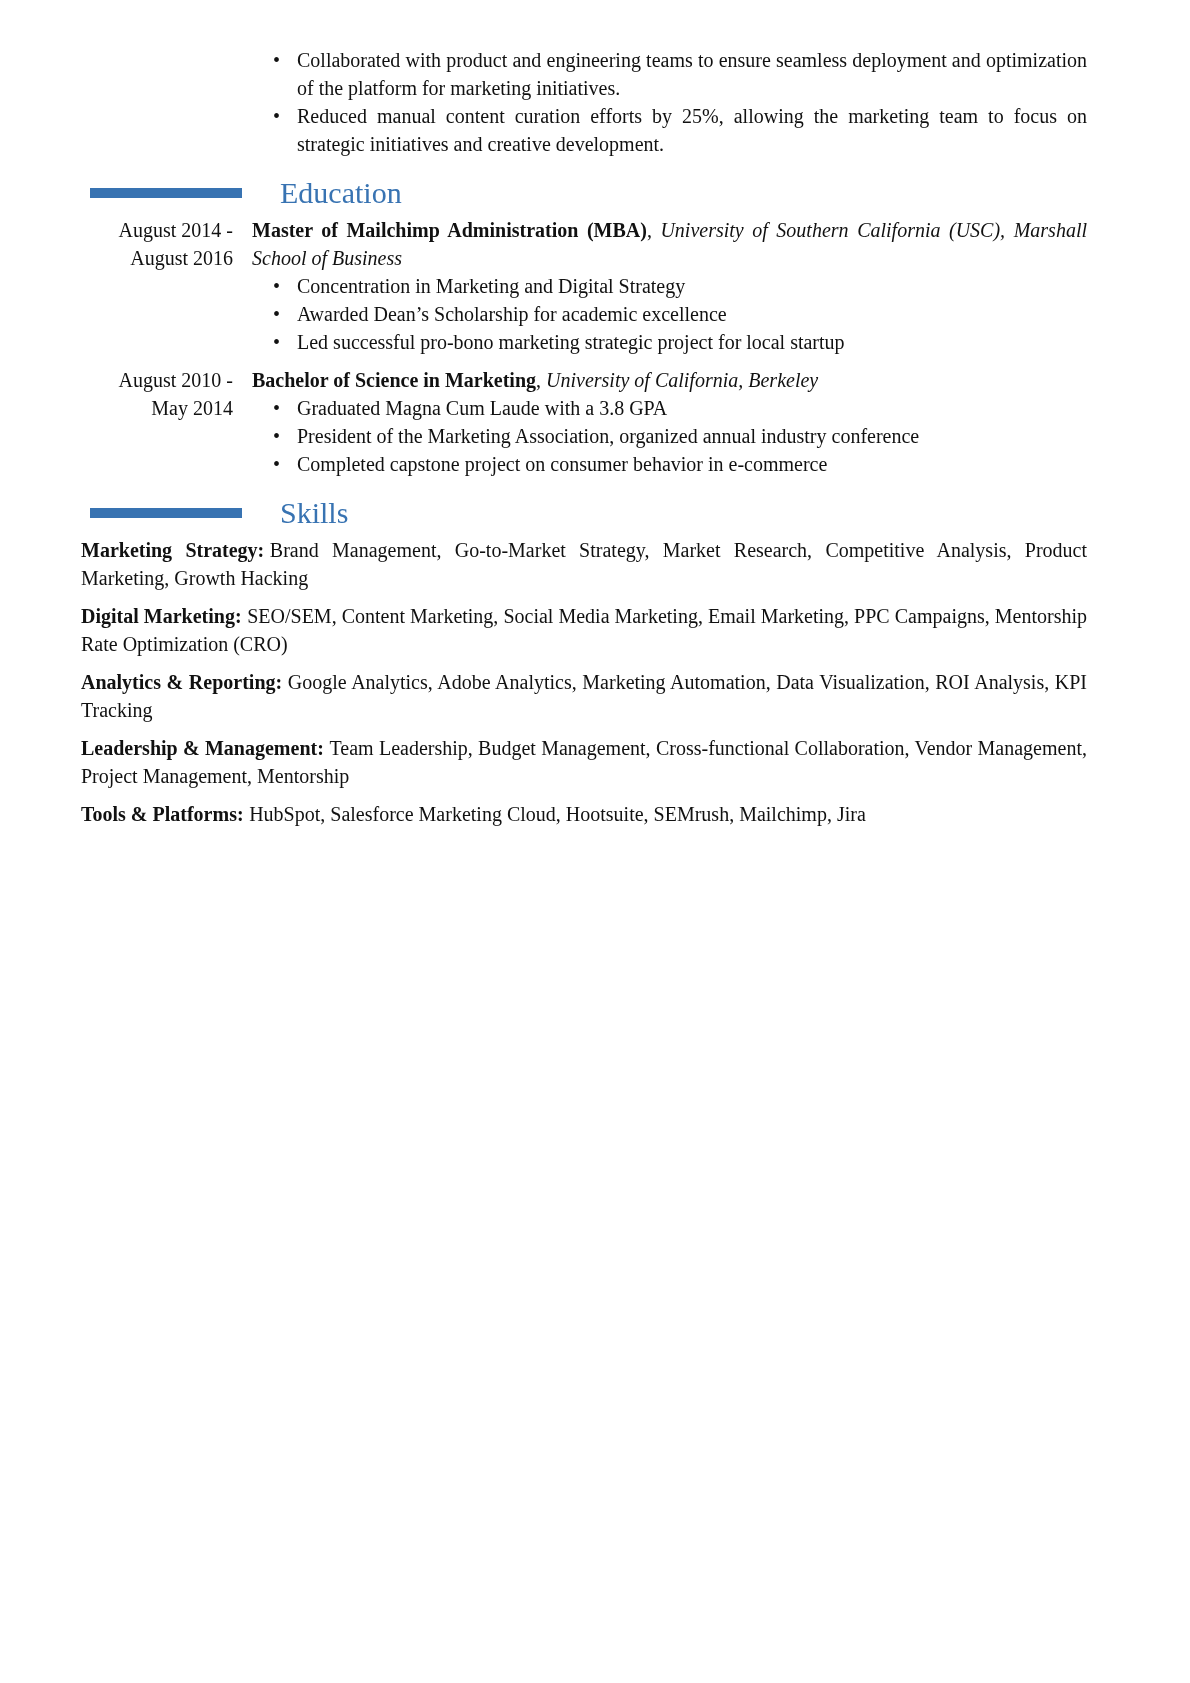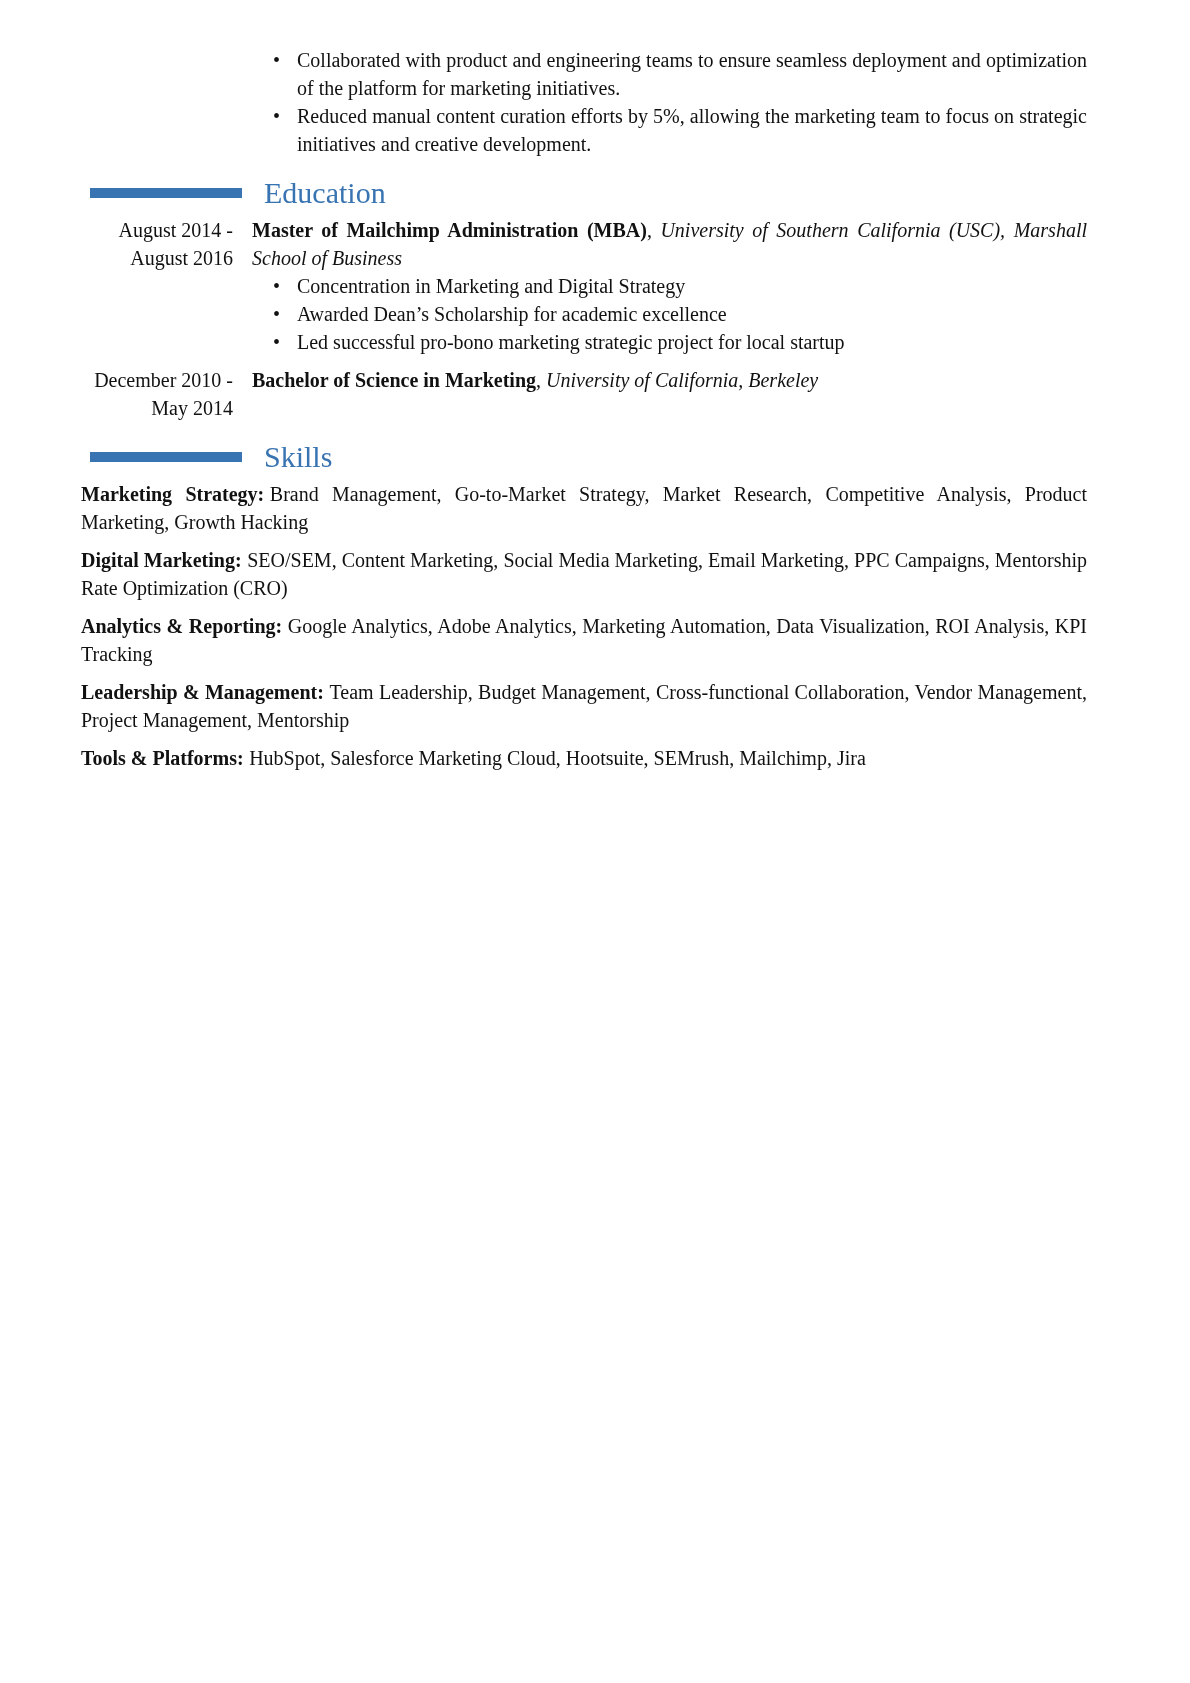--- a/index.html
+++ b/index.html
@@ -39,21 +39,21 @@
     top: 0;
   }
 
   
   .cont-block { margin-left: 171px; }
 
   
   .section {
     display: flex;
     align-items: center;
-    gap: 22px;
+    gap: 38px;
     padding-left: 9px;
     height: 40px;
     margin-top: 15px;
     margin-bottom: 3px;
   }
   .section .rule {
     width: 152px;
     height: 10px;
     background: #3873b2;
     flex: 0 0 auto;
@@ -95,21 +95,21 @@
 </style>
 </head>
 <body>
 
 <div class="page">
   <div class="content">
 
     <div class="cont-block">
       <ul class="bullets">
         <li>Collaborated with product and engineering teams to ensure seamless deployment and optimization of the platform for marketing initiatives.</li>
-        <li>Reduced manual content curation efforts by 5%, allowing the marketing team to focus on strategic initiatives and creative development.</li>
+        <li>Reduced manual content curation efforts by 25%, allowing the marketing team to focus on strategic initiatives and creative development.</li>
       </ul>
     </div>
 
     <div class="section">
       <div class="rule"></div>
       <div class="title">Education</div>
     </div>
 
     <div class="entry">
       <div class="hint">
@@ -121,25 +121,30 @@
         <ul class="bullets">
           <li>Concentration in Marketing and Digital Strategy</li>
           <li>Awarded Dean’s Scholarship for academic excellence</li>
           <li>Led successful pro-bono marketing strategic project for local startup</li>
         </ul>
       </div>
     </div>
 
     <div class="entry">
       <div class="hint">
-        <div>December 2010 -</div>
+        <div>August 2010 -</div>
         <div>May 2014</div>
       </div>
       <div class="main">
         <div class="headline"><span class="degree">Bachelor of Science in Marketing</span><span>, </span><span class="institution">University of California, Berkeley</span></div>
+        <ul class="bullets">
+          <li>Graduated Magna Cum Laude with a 3.8 GPA</li>
+          <li>President of the Marketing Association, organized annual industry conference</li>
+          <li>Completed capstone project on consumer behavior in e-commerce</li>
+        </ul>
       </div>
     </div>
 
     <div class="section">
       <div class="rule"></div>
       <div class="title">Skills</div>
     </div>
 
     <p class="skill-par"><span class="skill-label">Marketing Strategy:</span><span>Brand Management, Go-to-Market Strategy, Market Research, Competitive Analysis, Product Marketing, Growth Hacking</span></p>
 

